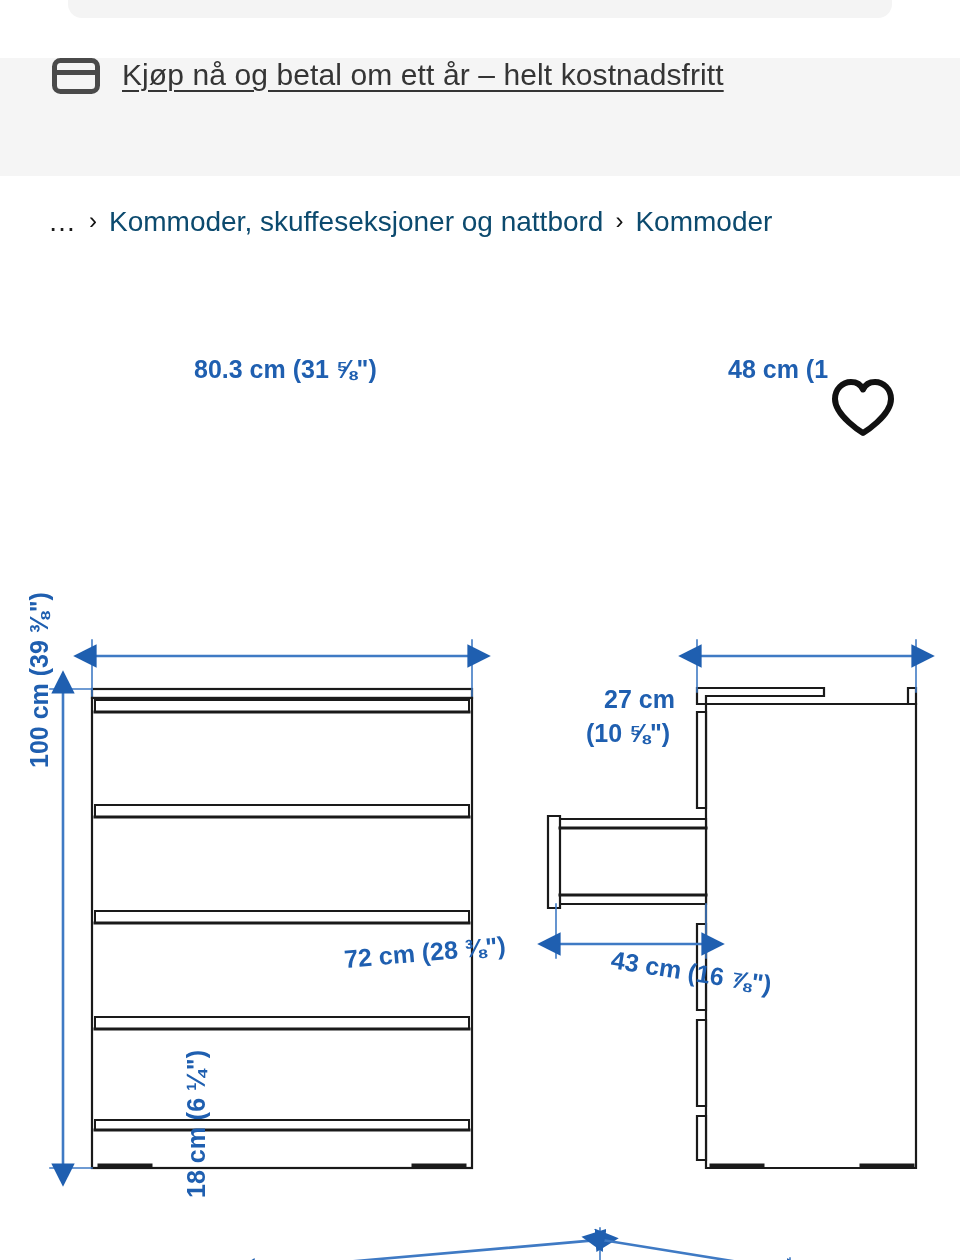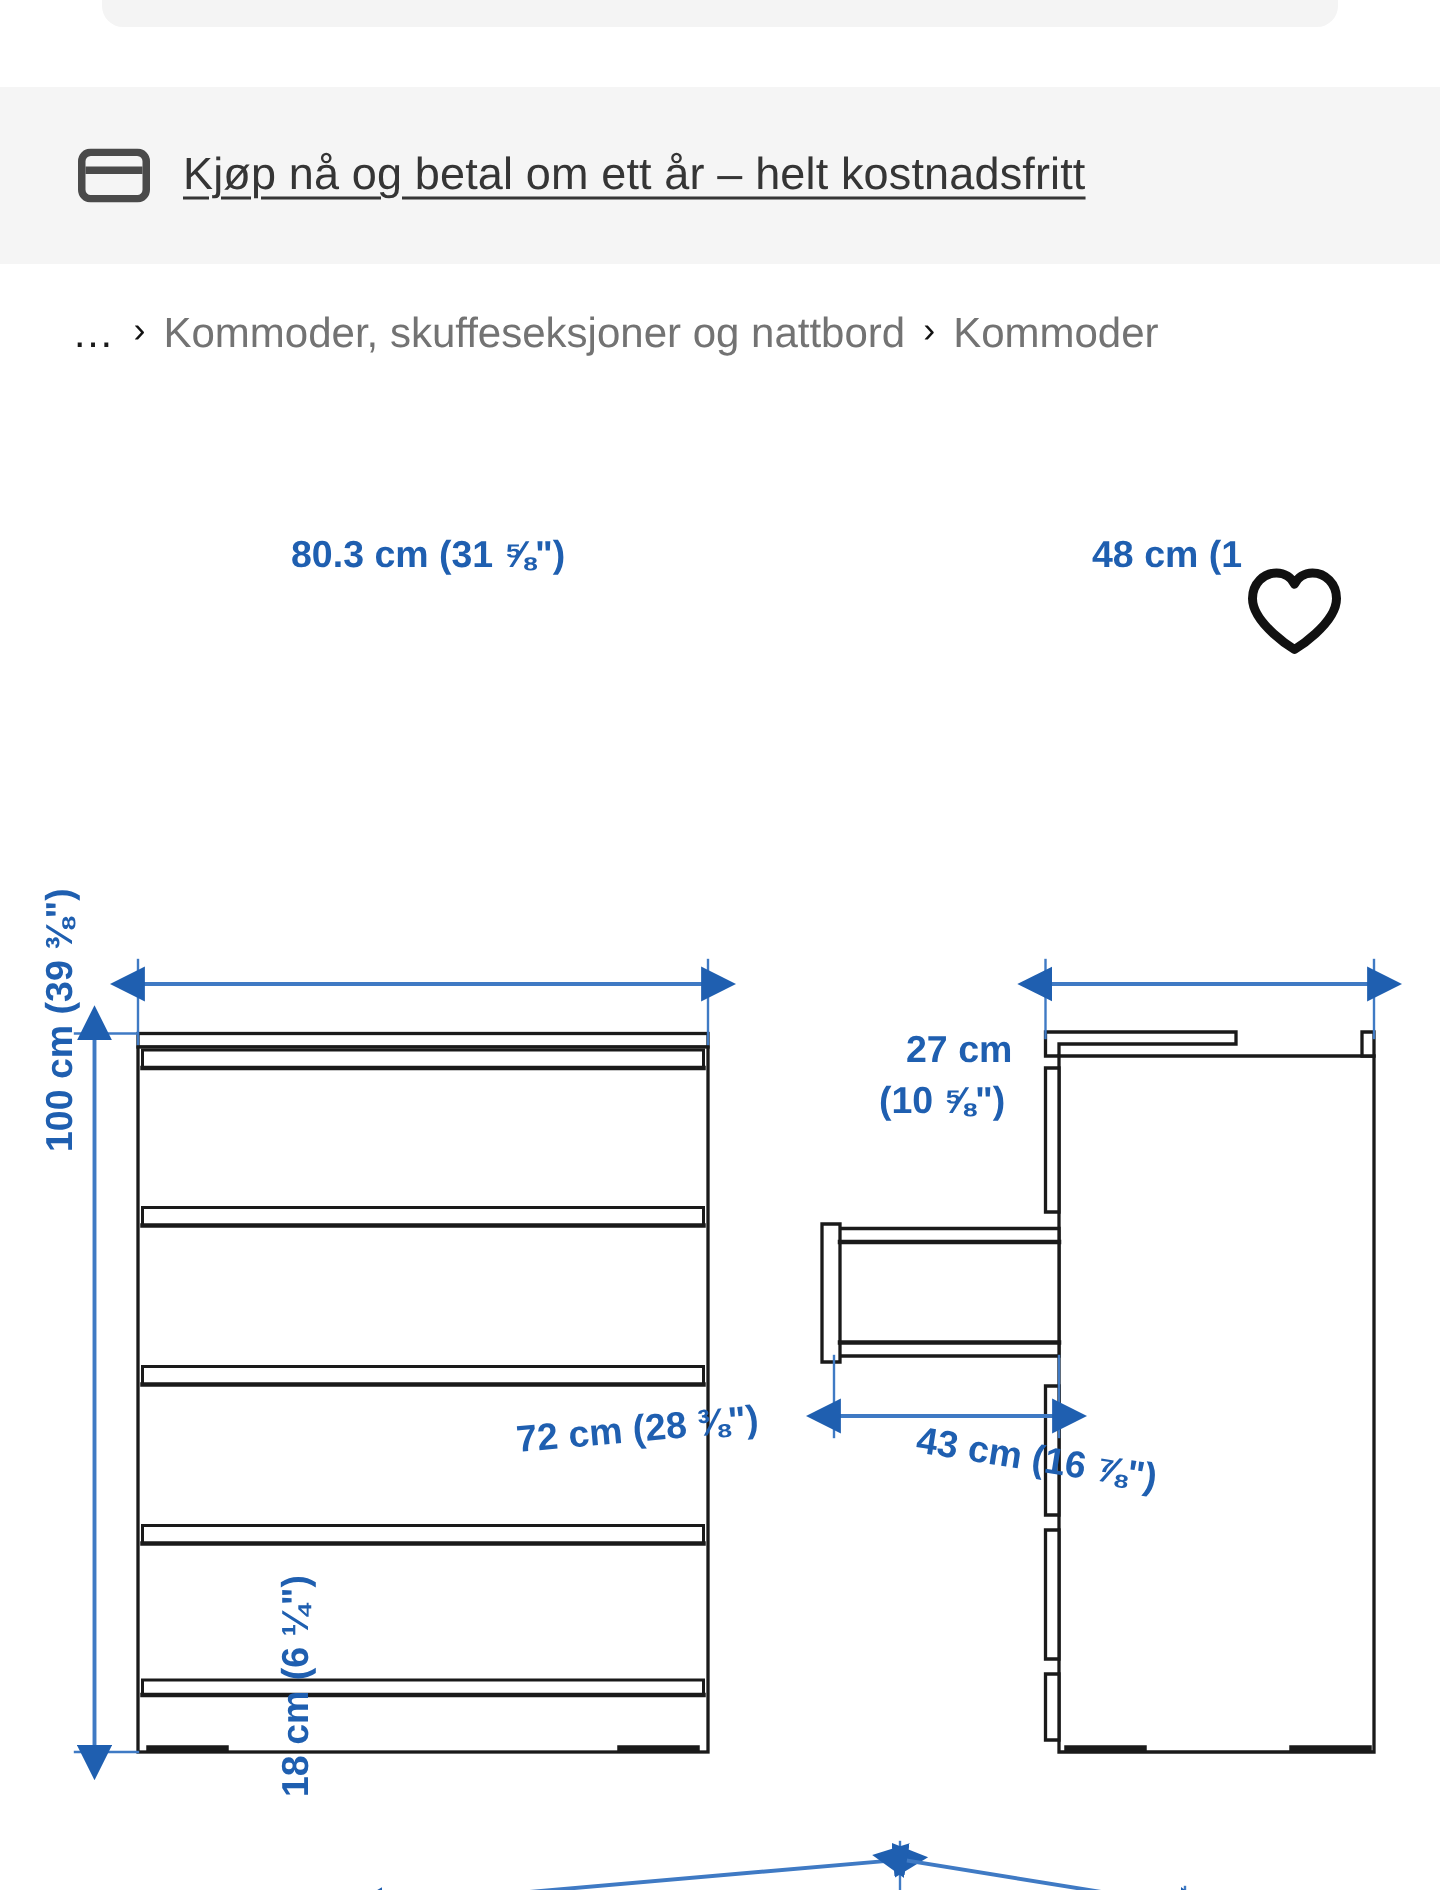--- a/index.html
+++ b/index.html
@@ -28,21 +28,21 @@
 
   
   #promo-banner {
     position: absolute;
     left: 0;
     top: 58px;
     width: 960px;
     height: 118px;
     background: #f5f5f5;
     display: flex;
-    align-items: center;
+    align-items: flex-start;
     box-sizing: border-box;
     padding-left: 52px;
   }
   #promo-banner .card-icon {
     width: 48px;
     height: 36px;
     flex: 0 0 auto;
     margin-right: 22px;
     display: block;
   }
@@ -66,21 +66,21 @@
     background: #ffffff;
     display: flex;
     align-items: center;
     box-sizing: border-box;
     padding-left: 48px;
     font-size: 28px;
     color: #1a1a1a;
     white-space: nowrap;
   }
   #breadcrumb .crumb {
-    color: #737373;
+    color: #0c4a6e;
   }
   #breadcrumb .sep {
     color: #111111;
     font-size: 24px;
     margin: 0 12px;
     position: relative;
     top: -1px;
   }
   #breadcrumb .ellipsis {
     letter-spacing: 1px;

